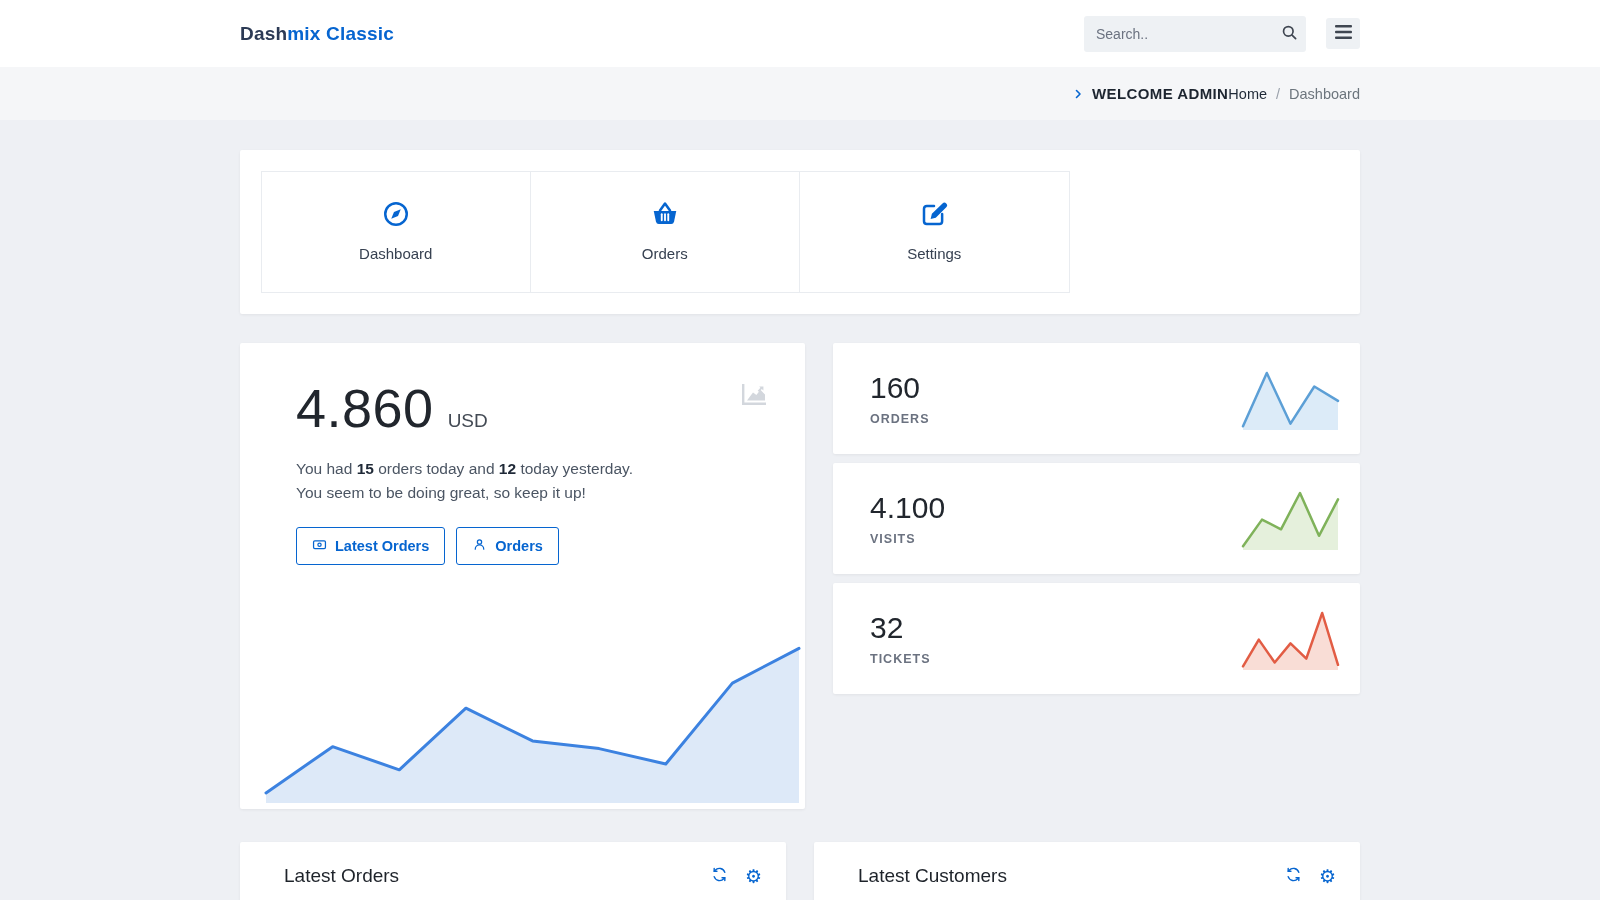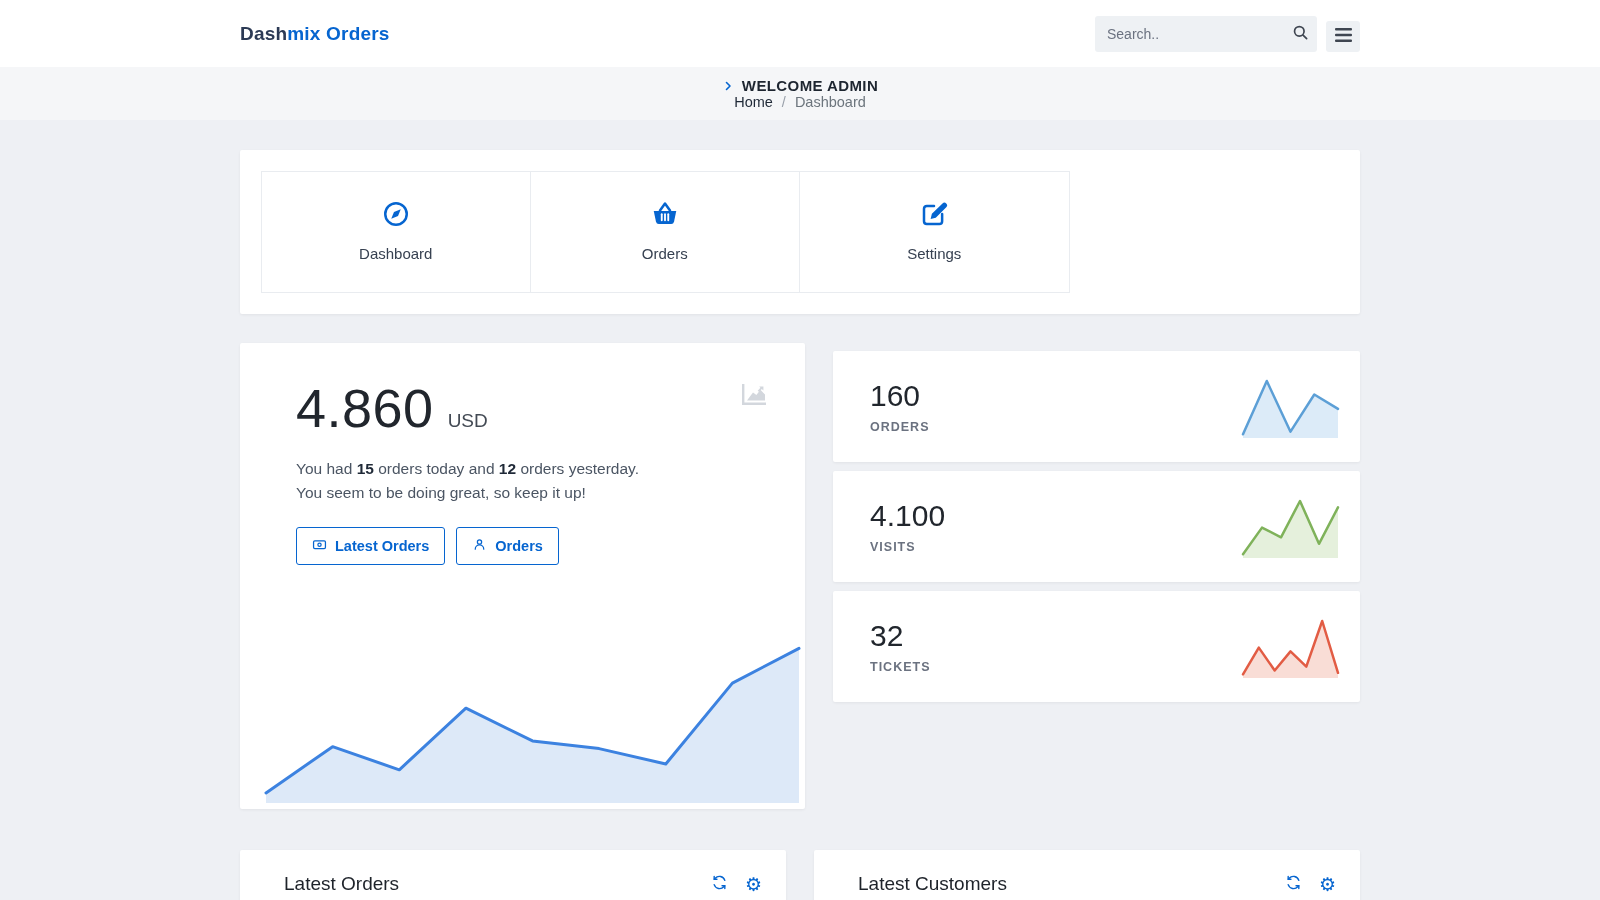--- a/index.html
+++ b/index.html
@@ -9,36 +9,36 @@
     background:#eef0f4; color:#1f2937;
   }
   .container { width:1120px; margin:0 auto; }
 
   
   .topbar { background:#ffffff; height:67px; }
   .topbar-inner { height:100%; display:flex; align-items:center; justify-content:space-between; }
   .brand { font-size:19px; font-weight:700; text-decoration:none; cursor:pointer; letter-spacing:.2px; }
   .brand-bold { color:#2c3a55; }
   .brand-rest { color:#0665d0; font-weight:600; }
-  .topbar-right { display:flex; align-items:flex-end; gap:9px; }
+  .topbar-right { display:flex; align-items:center; gap:20px; }
   .searchbox { display:flex; align-items:center; background:#eef1f4; border-radius:3px; height:36px; }
   .searchbox input {
     border:0; background:transparent; outline:none; width:188px; padding:0 4px 0 12px;
     font-size:14px; color:#374151; font-family:inherit;
   }
   .searchbox input::placeholder { color:#6b7280; }
   .icon-btn {
     border:0; background:transparent; height:36px; width:34px; display:flex;
     align-items:center; justify-content:center; cursor:pointer; color:#3f4651; border-radius:3px;
   }
   .menu-btn { background:#eef1f4; width:34px; height:31px; }
 
   
   .pageheader { background:#f5f6f8; height:53px; }
-  .pageheader-inner { height:100%; display:flex; align-items:center; justify-content:center;flex-direction:column; }
+  .pageheader-inner { height:100%; display:flex; align-items:center; justify-content:flex-end; }
   .welcome { display:flex; align-items:center; gap:8px; font-size:15px; font-weight:700; color:#1d2530; letter-spacing:.4px; }
   .welcome .chev { color:#0665d0; display:flex; }
   .breadcrumb { font-size:14.5px; display:flex; align-items:center; gap:9px; }
   .breadcrumb .home { color:#1f2937; text-decoration:none; cursor:pointer; }
   .breadcrumb .sep { color:#9aa1ab; }
   .breadcrumb .current { color:#6c757d; }
 
   
   main { padding-top:30px; }
   .card { background:#ffffff; border-radius:2px; box-shadow:0 1px 3px rgba(0,0,0,.06);padding-left:20px; }
@@ -66,42 +66,42 @@
   .btn-outline {
     display:inline-flex; align-items:center; gap:8px; border:1px solid #0665d0; color:#0665d0;
     background:#fff; font-size:14.5px; font-weight:600; padding:9px 15px; border-radius:3px;
     cursor:pointer; font-family:inherit;
   }
   .watermark { position:absolute; top:36px; right:36px; color:#d3d7dd; }
   .earn-chart { margin:auto 6px 6px; }
   .earn-chart svg, .spark svg { display:block; overflow:visible; }
 
   
-  .stats { display:grid; grid-template-rows:repeat(4,111px); gap:9px;margin-top:8px; }
+  .stats { display:grid; grid-template-rows:repeat(4,111px); gap:9px; }
   .stat-card { display:flex; align-items:center; justify-content:space-between; padding:0 22px 0 37px; }
   .stat-value { font-size:30px; font-weight:400; color:#21262d; }
   .stat-label { margin-top:7px; font-size:12.5px; font-weight:700; letter-spacing:1px; color:#6b7280; }
 
   
   .bottomgrid { margin-top:28px; }
   .panel { height:120px; }
   .panel-head { display:flex; align-items:center; justify-content:space-between; padding:23px 24px; }
   .panel-title { font-size:19px; font-weight:400; color:#1e232a; }
   .panel-tools { display:flex; align-items:center; gap:17px; }
   .tool-btn { border:0; background:transparent; color:#0665d0; cursor:pointer; display:flex; align-items:center; padding:0; }
   .gear-glyph { font-size:19px; line-height:1; font-family:"DejaVu Sans",sans-serif; }
 
   svg.stroke-ic { fill:none; stroke:currentColor; stroke-width:2; stroke-linecap:round; stroke-linejoin:round; }
 </style>
 </head>
 <body>
 
 <header class="topbar">
   <div class="container topbar-inner">
-    <a class="brand"><span class="brand-bold">Dash</span><span class="brand-rest">mix Orders</span></a>
+    <a class="brand"><span class="brand-bold">Dash</span><span class="brand-rest">mix Classic</span></a>
     <div class="topbar-right">
       <div class="searchbox">
         <input type="text" placeholder="Search.." style="">
         <button class="icon-btn">
           <span>
             <svg class="stroke-ic" width="17" height="17" viewBox="0 0 20 20">
                 <circle cx="8.6" cy="8.6" r="5.6"></circle>
                 <line x1="13" y1="13" x2="17.2" y2="17.2"></line>
               </svg>
           </span>
@@ -185,21 +185,21 @@
             <path d="M3 26h24v-2.4H5.4V5H3z"></path>
             <path d="M8 21.6h18v-6.2l-4.6-4.6-4 5.2-3.4-2.4-3.6 4.6z"></path>
             <path d="M20.2 7.4h4.2v4.2l-1.6-1.6-2.6 3-1.5-1.2 2.7-3.1z"></path>
           </svg>
       </span>
       <div class="earn-body">
         <div class="big-amount">
           <span class="amount">4.860</span>
           <span class="cur">USD</span>
         </div>
-        <p class="earn-msg"><span>You had </span><b>15</b><span> orders today and </span><b>12</b><span> orders yesterday. You seem to be doing great, so keep it up!</span></p>
+        <p class="earn-msg"><span>You had </span><b>15</b><span> orders today and </span><b>12</b><span> today yesterday. You seem to be doing great, so keep it up!</span></p>
         <div class="earn-actions">
           <button class="btn-outline">
             <span>
               <svg class="stroke-ic" width="15" height="15" viewBox="0 0 24 24">
                   <rect x="2.5" y="6" width="19" height="12.5" rx="2"></rect>
                   <circle cx="12" cy="12.2" r="2.6"></circle>
                 </svg>
             </span>
             <span>Latest Orders</span>
           </button>

